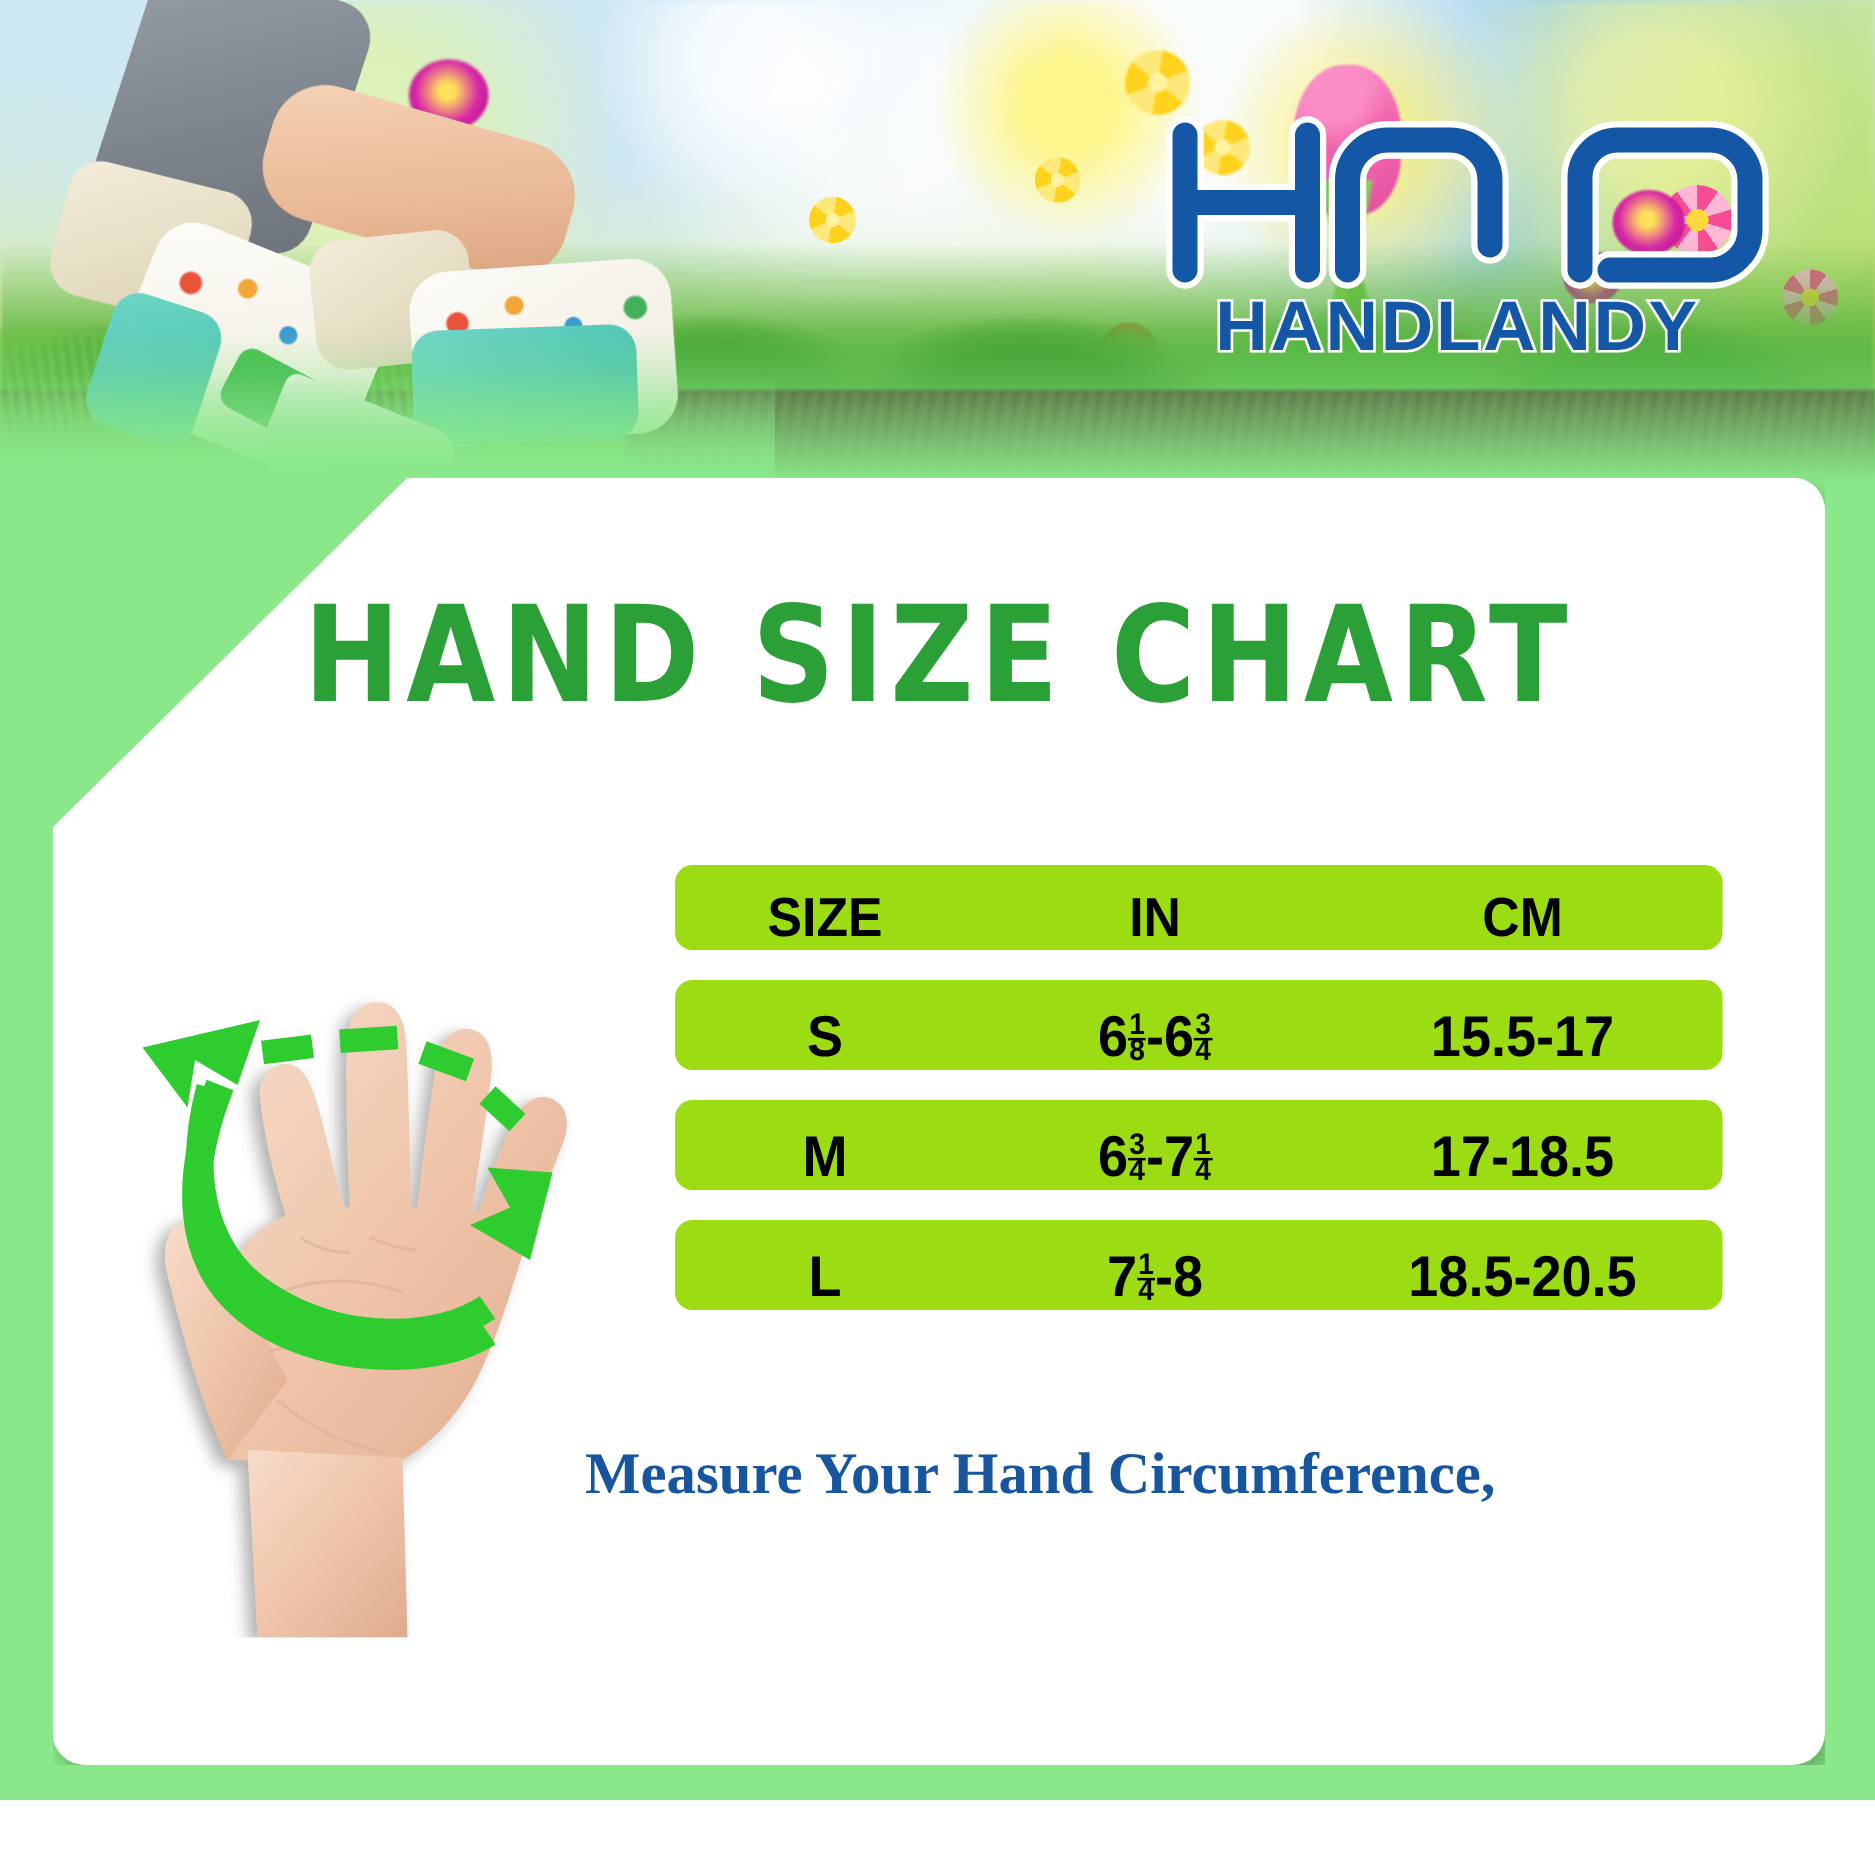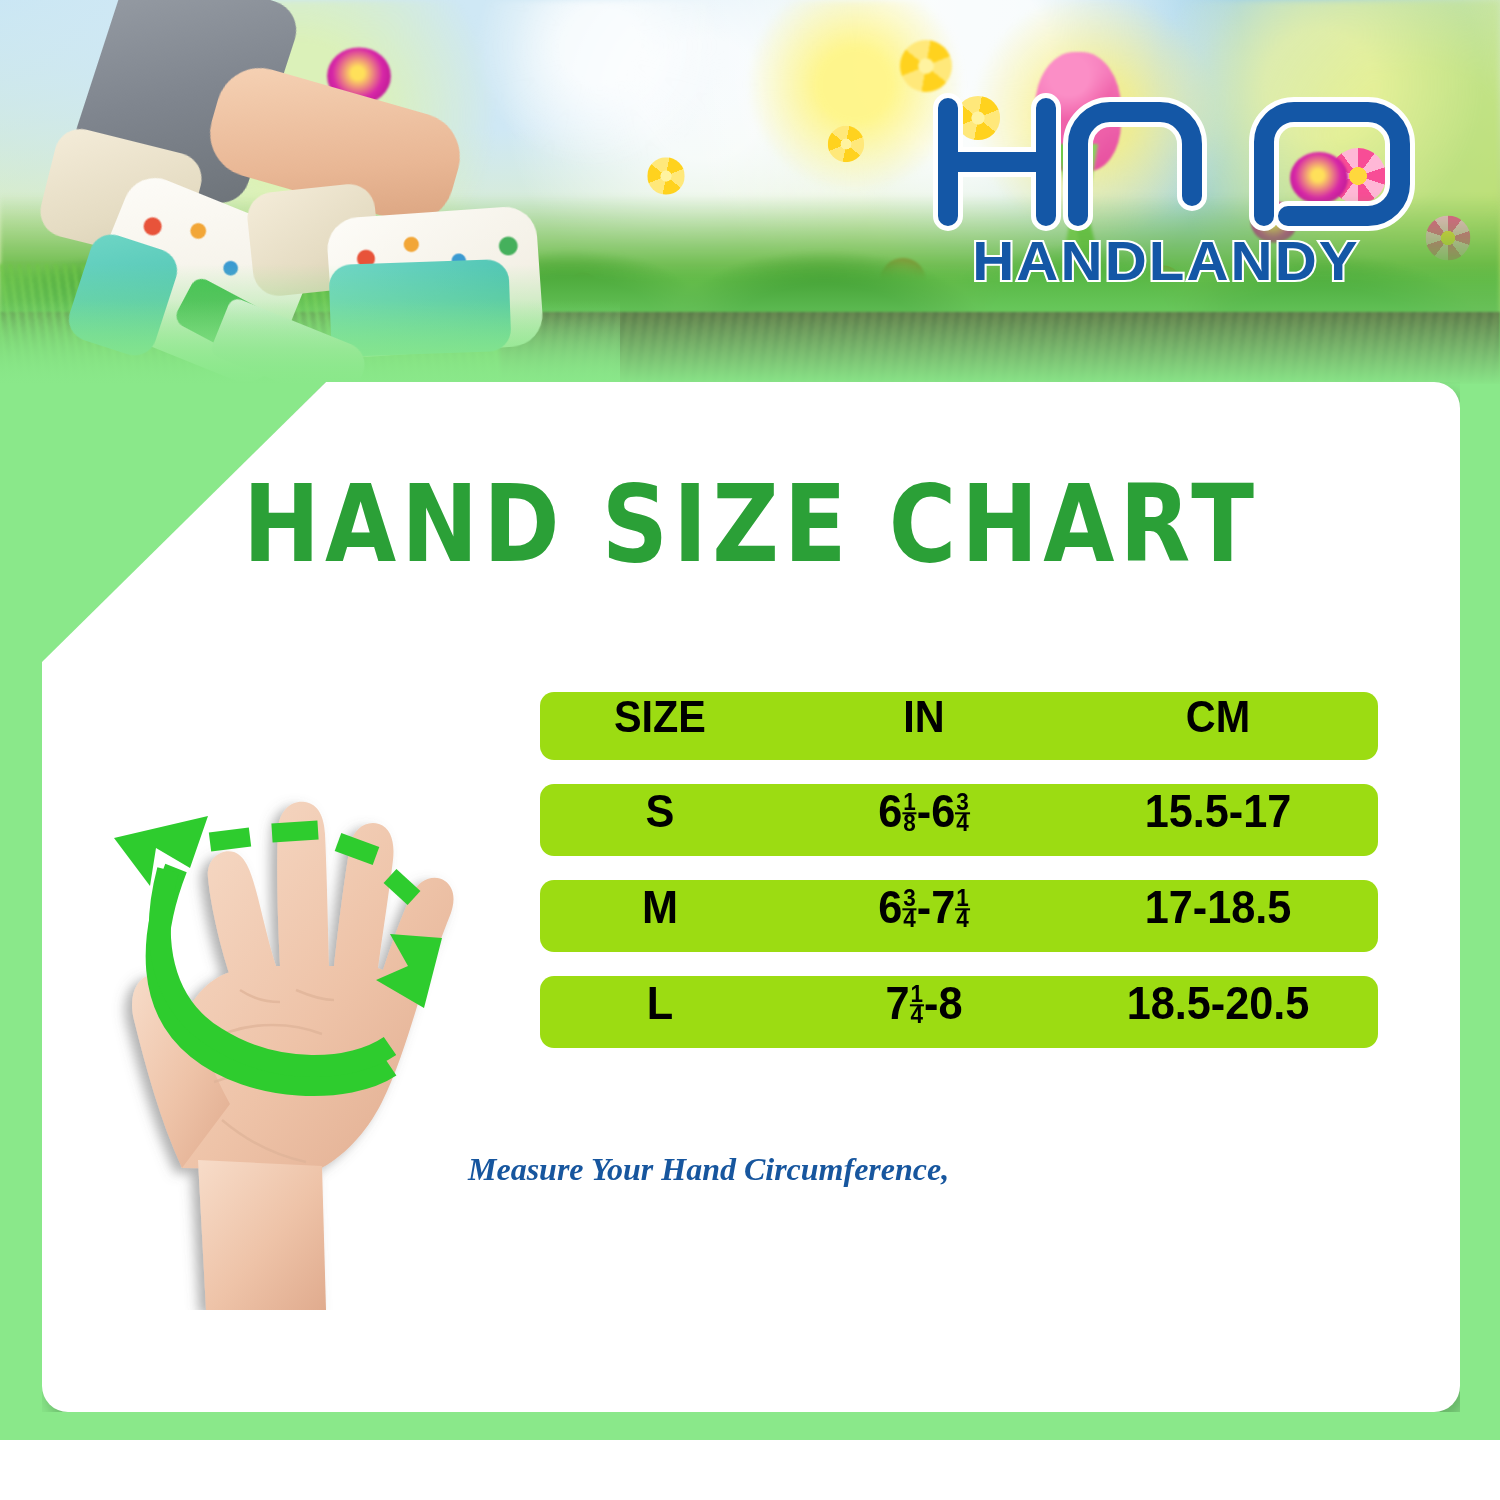--- a/index.html
+++ b/index.html
@@ -216,21 +216,21 @@
     position: absolute; left: 90px; top: 690px; width: 400px; height: 620px;
     z-index: 6;
   }
 
   
   #size-table {
     position: absolute; left: 540px; top: 692px; width: 838px;
     z-index: 6;
   }
   .pill {
-    display: flex; align-items: flex-start;
+    display: flex; align-items: flex-end;
     height: 72px; margin-bottom: 24px;
     background: #9cdc12;
     border-radius: 14px;
   }
   .pill.header { height: 68px; }
   .pill .c {
     font-family: "Liberation Sans", sans-serif;
     font-weight: 700;
     color: #000000;
     text-align: center;
@@ -250,23 +250,22 @@
   .frac .num { border-bottom: 2px solid #000; padding: 0 1px; }
   .frac .den { padding: 0 1px; }
 
   
   #note {
     position: absolute; left: 468px; top: 1148px; width: 930px;
     z-index: 6;
     color: #17569e;
     font-family: "Liberation Serif", serif;
     font-weight: 700;
-    font-size: 32px;
+    font-size: 47px;
     line-height: 1.33;
-    font-style: italic;
   }
 </style>
 </head>
 <body>
 
 <div id="stage">
 
   <div id="photo-band">
     <div class="sky"></div>
     <div class="bokeh"></div>

